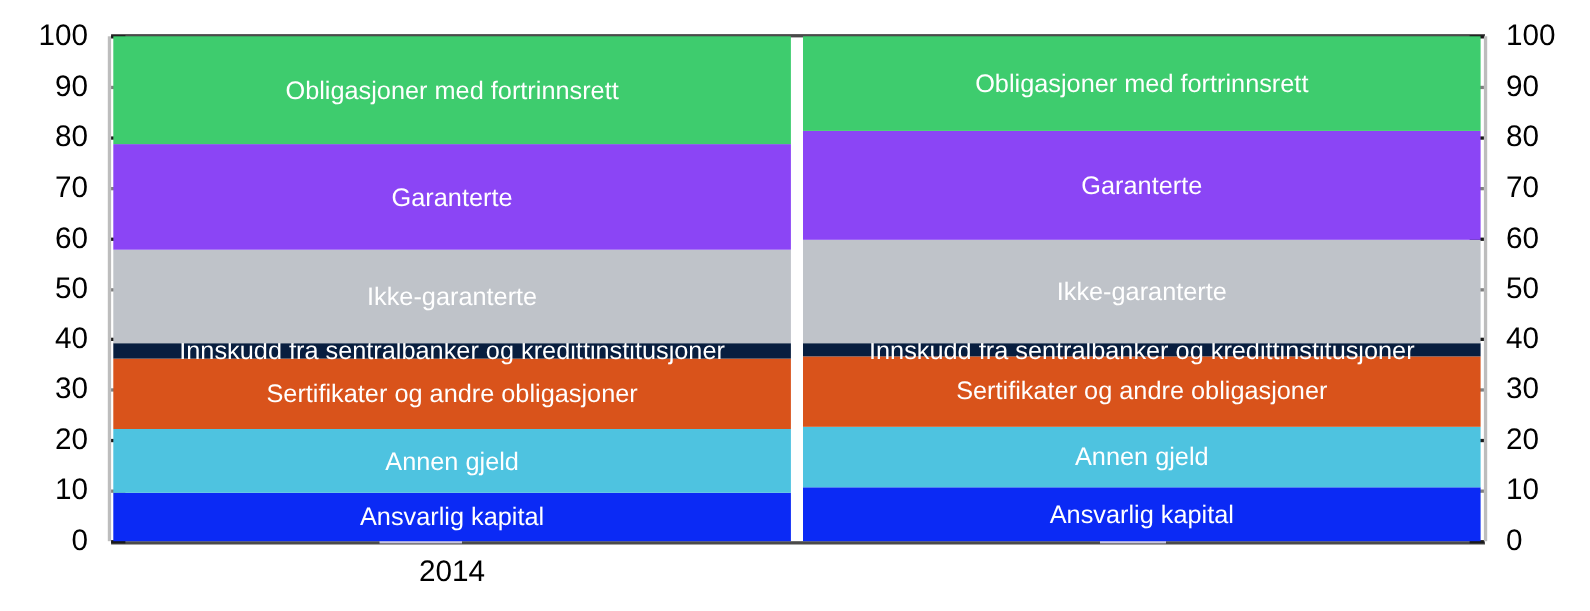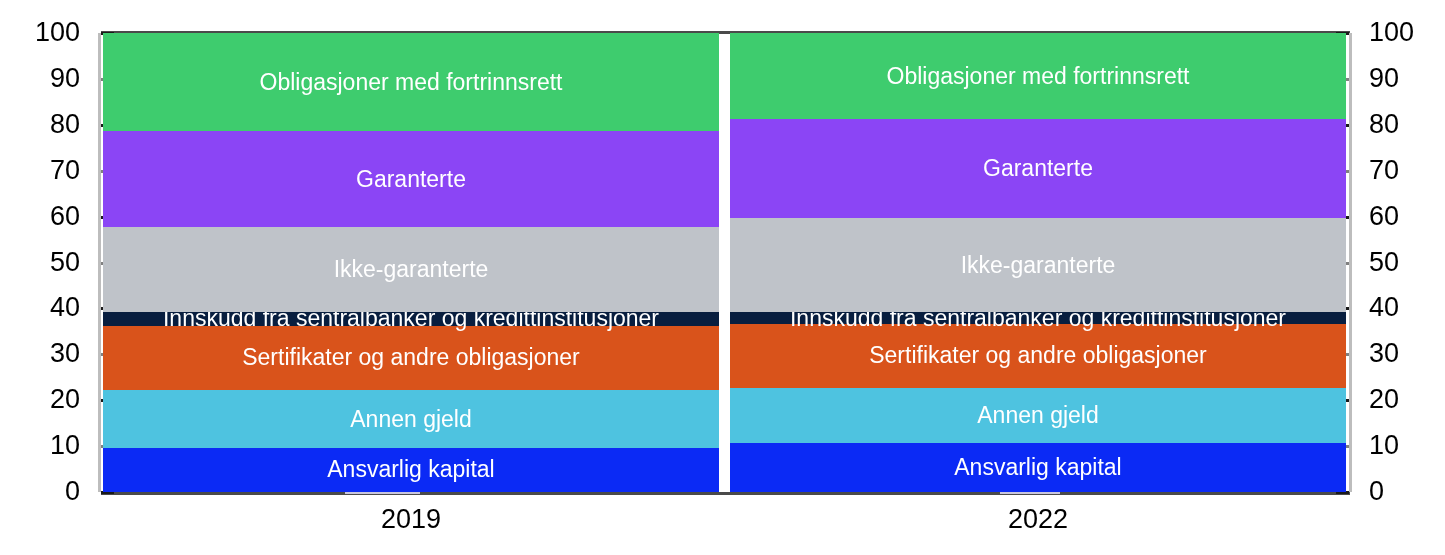--- a/index.html
+++ b/index.html
@@ -210,16 +210,15 @@
         <span class="segment-label">Ikke-garanterte</span>
       </div>
       <div class="segment" style="top: 119.292px; height: 98.685px; background: rgb(139, 69, 245);">
         <span class="segment-label">Garanterte</span>
       </div>
       <div class="segment" style="top: 33px; height: 86.292px; background: rgb(62, 204, 110);">
         <span class="segment-label">Obligasjoner med fortrinnsrett</span>
       </div>
     </div>
 
-  <div class="cat-label c0">2019</div>
-  <div class="cat-label c1">2022</div>
+  <div class="cat-label c0">2014</div>
 
 </div>
 
 </body></html>

